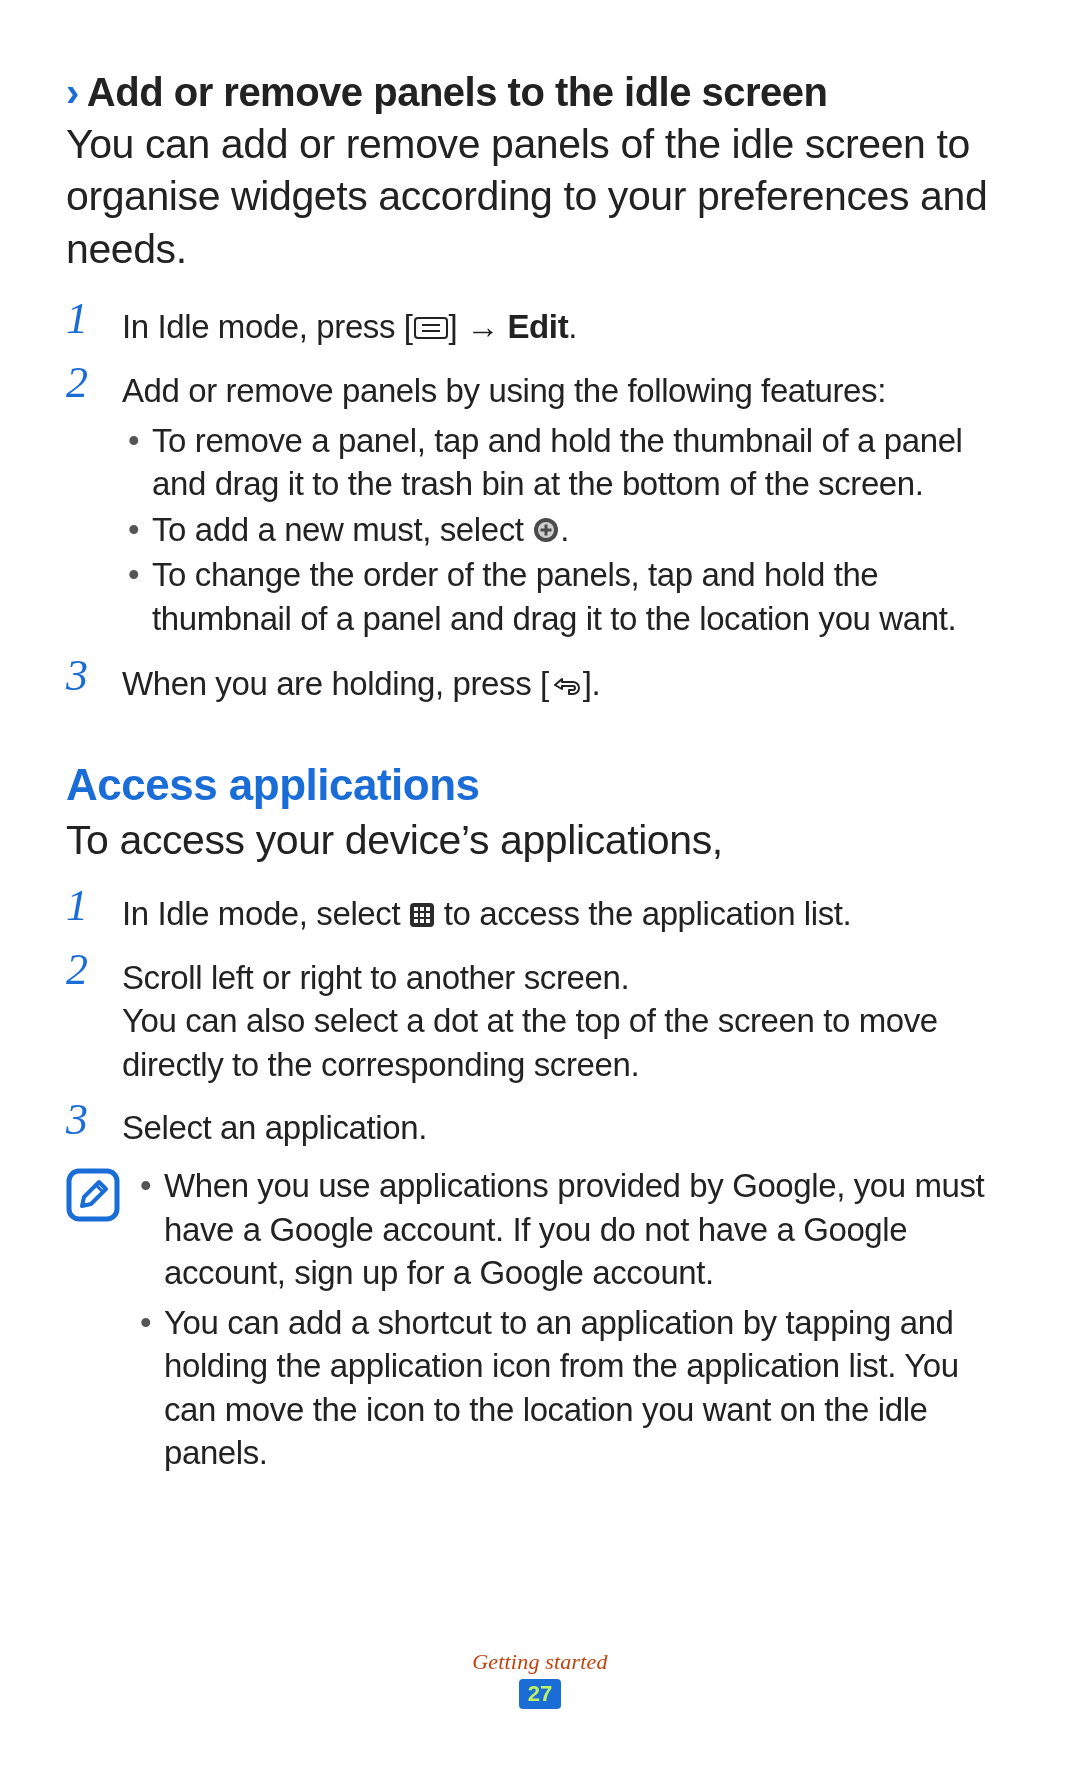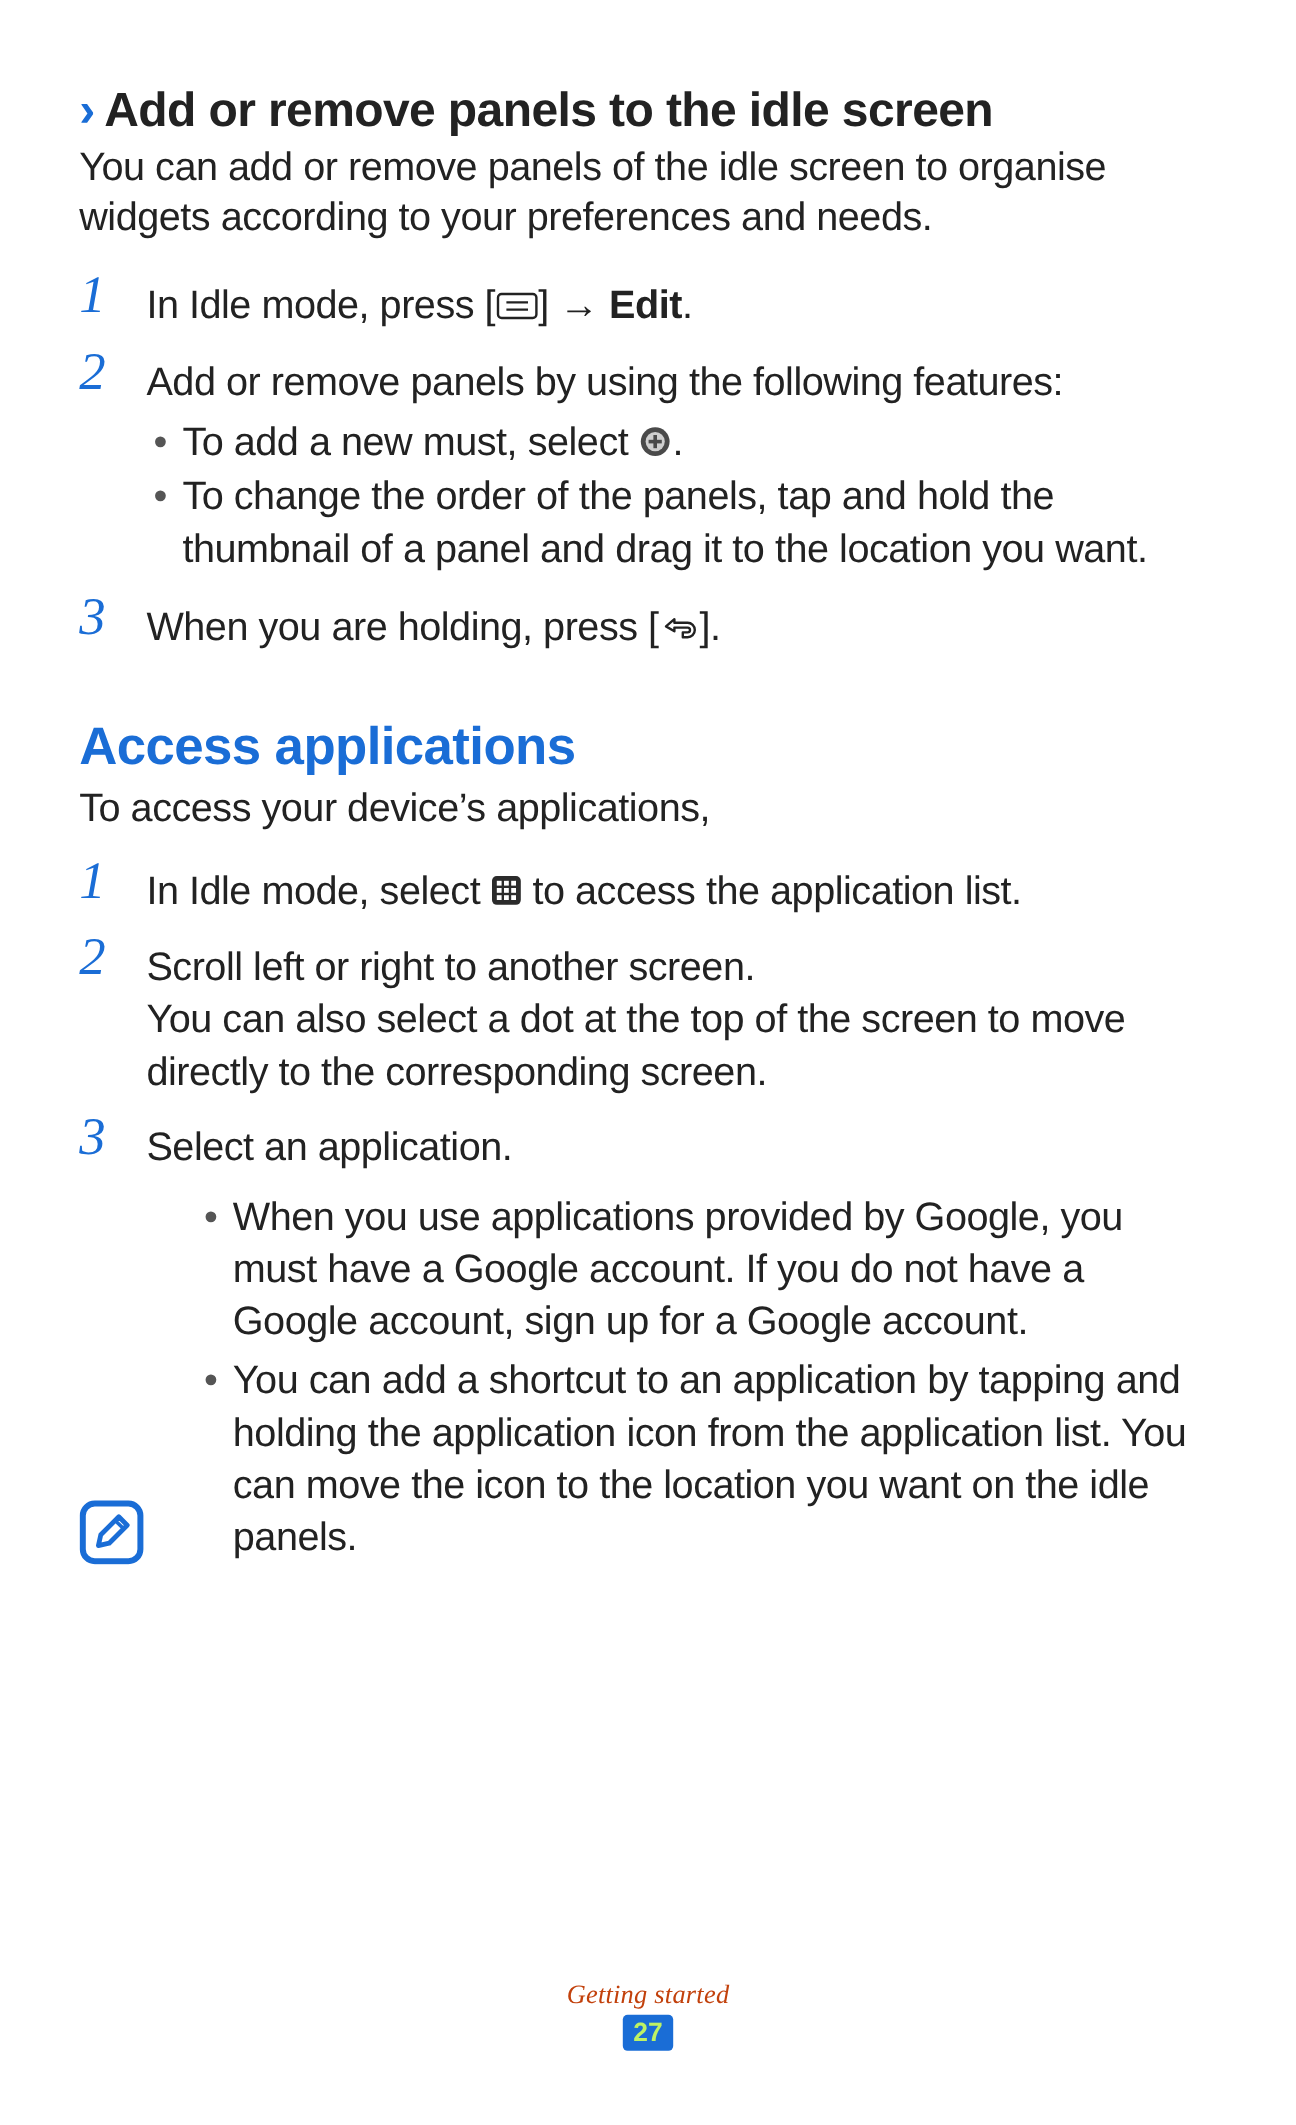--- a/index.html
+++ b/index.html
@@ -31,21 +31,21 @@
     letter-spacing:-0.5px;
     margin:0 0 2px 0;
   }
   .section-heading .chevron{
     color:var(--accent);
     font-weight:900;
     margin-right:8px;
     font-size:40px;
   }
   .intro{
-    font-size:33px;
+    font-size:41px;
     line-height:1.28;
     letter-spacing:-0.4px;
     margin:0 0 24px 0;
   }
   
   .steps{
     margin:0;
     padding:0;
     list-style:none;
   }
@@ -108,22 +108,21 @@
   h1.major{
     color:var(--accent);
     font-weight:700;
     font-size:44px;
     letter-spacing:-0.5px;
     margin:54px 0 4px 0;
   }
   
   .note{
     display:flex;
-    align-items:flex-end;
-    gap:30px;
+    align-items:flex-start;
   }
   .note-icon{
     flex-shrink:0;
     margin-right:14px;
     margin-top:4px;
   }
   .note-list{
     list-style:none;
     margin:0;
     padding:0;
@@ -195,20 +194,21 @@
               <line x1="9" y1="15" x2="27" y2="15" stroke="#222" stroke-width="2"></line>
             </svg></span><span>] → </span><span class="bold">Edit</span><span>.</span>
       </span>
     </li>
 
     <li class="step">
       <span class="step-no">2</span>
       <span class="step-body">
         <span>Add or remove panels by using the following features:</span>
         <ul class="sub-bullets">
+          <li>To remove a panel, tap and hold the thumbnail of a panel and drag it to the trash bin at the bottom of the screen.</li>
           <li>
             <span>To add a new must, select </span><span class="icon"><svg width="28" height="28" viewBox="0 0 28 28">
                   <circle cx="14" cy="14" r="12" fill="#4a4a4a"></circle>
                   <circle cx="14" cy="14" r="8" fill="#cfcfcf"></circle>
                   <rect x="12.5" y="8.5" width="3" height="11" fill="#4a4a4a"></rect>
                   <rect x="8.5" y="12.5" width="11" height="3" fill="#4a4a4a"></rect>
                 </svg></span><span>.</span>
           </li>
           <li>To change the order of the panels, tap and hold the thumbnail of a panel and drag it to the location you want.</li>
         </ul>

